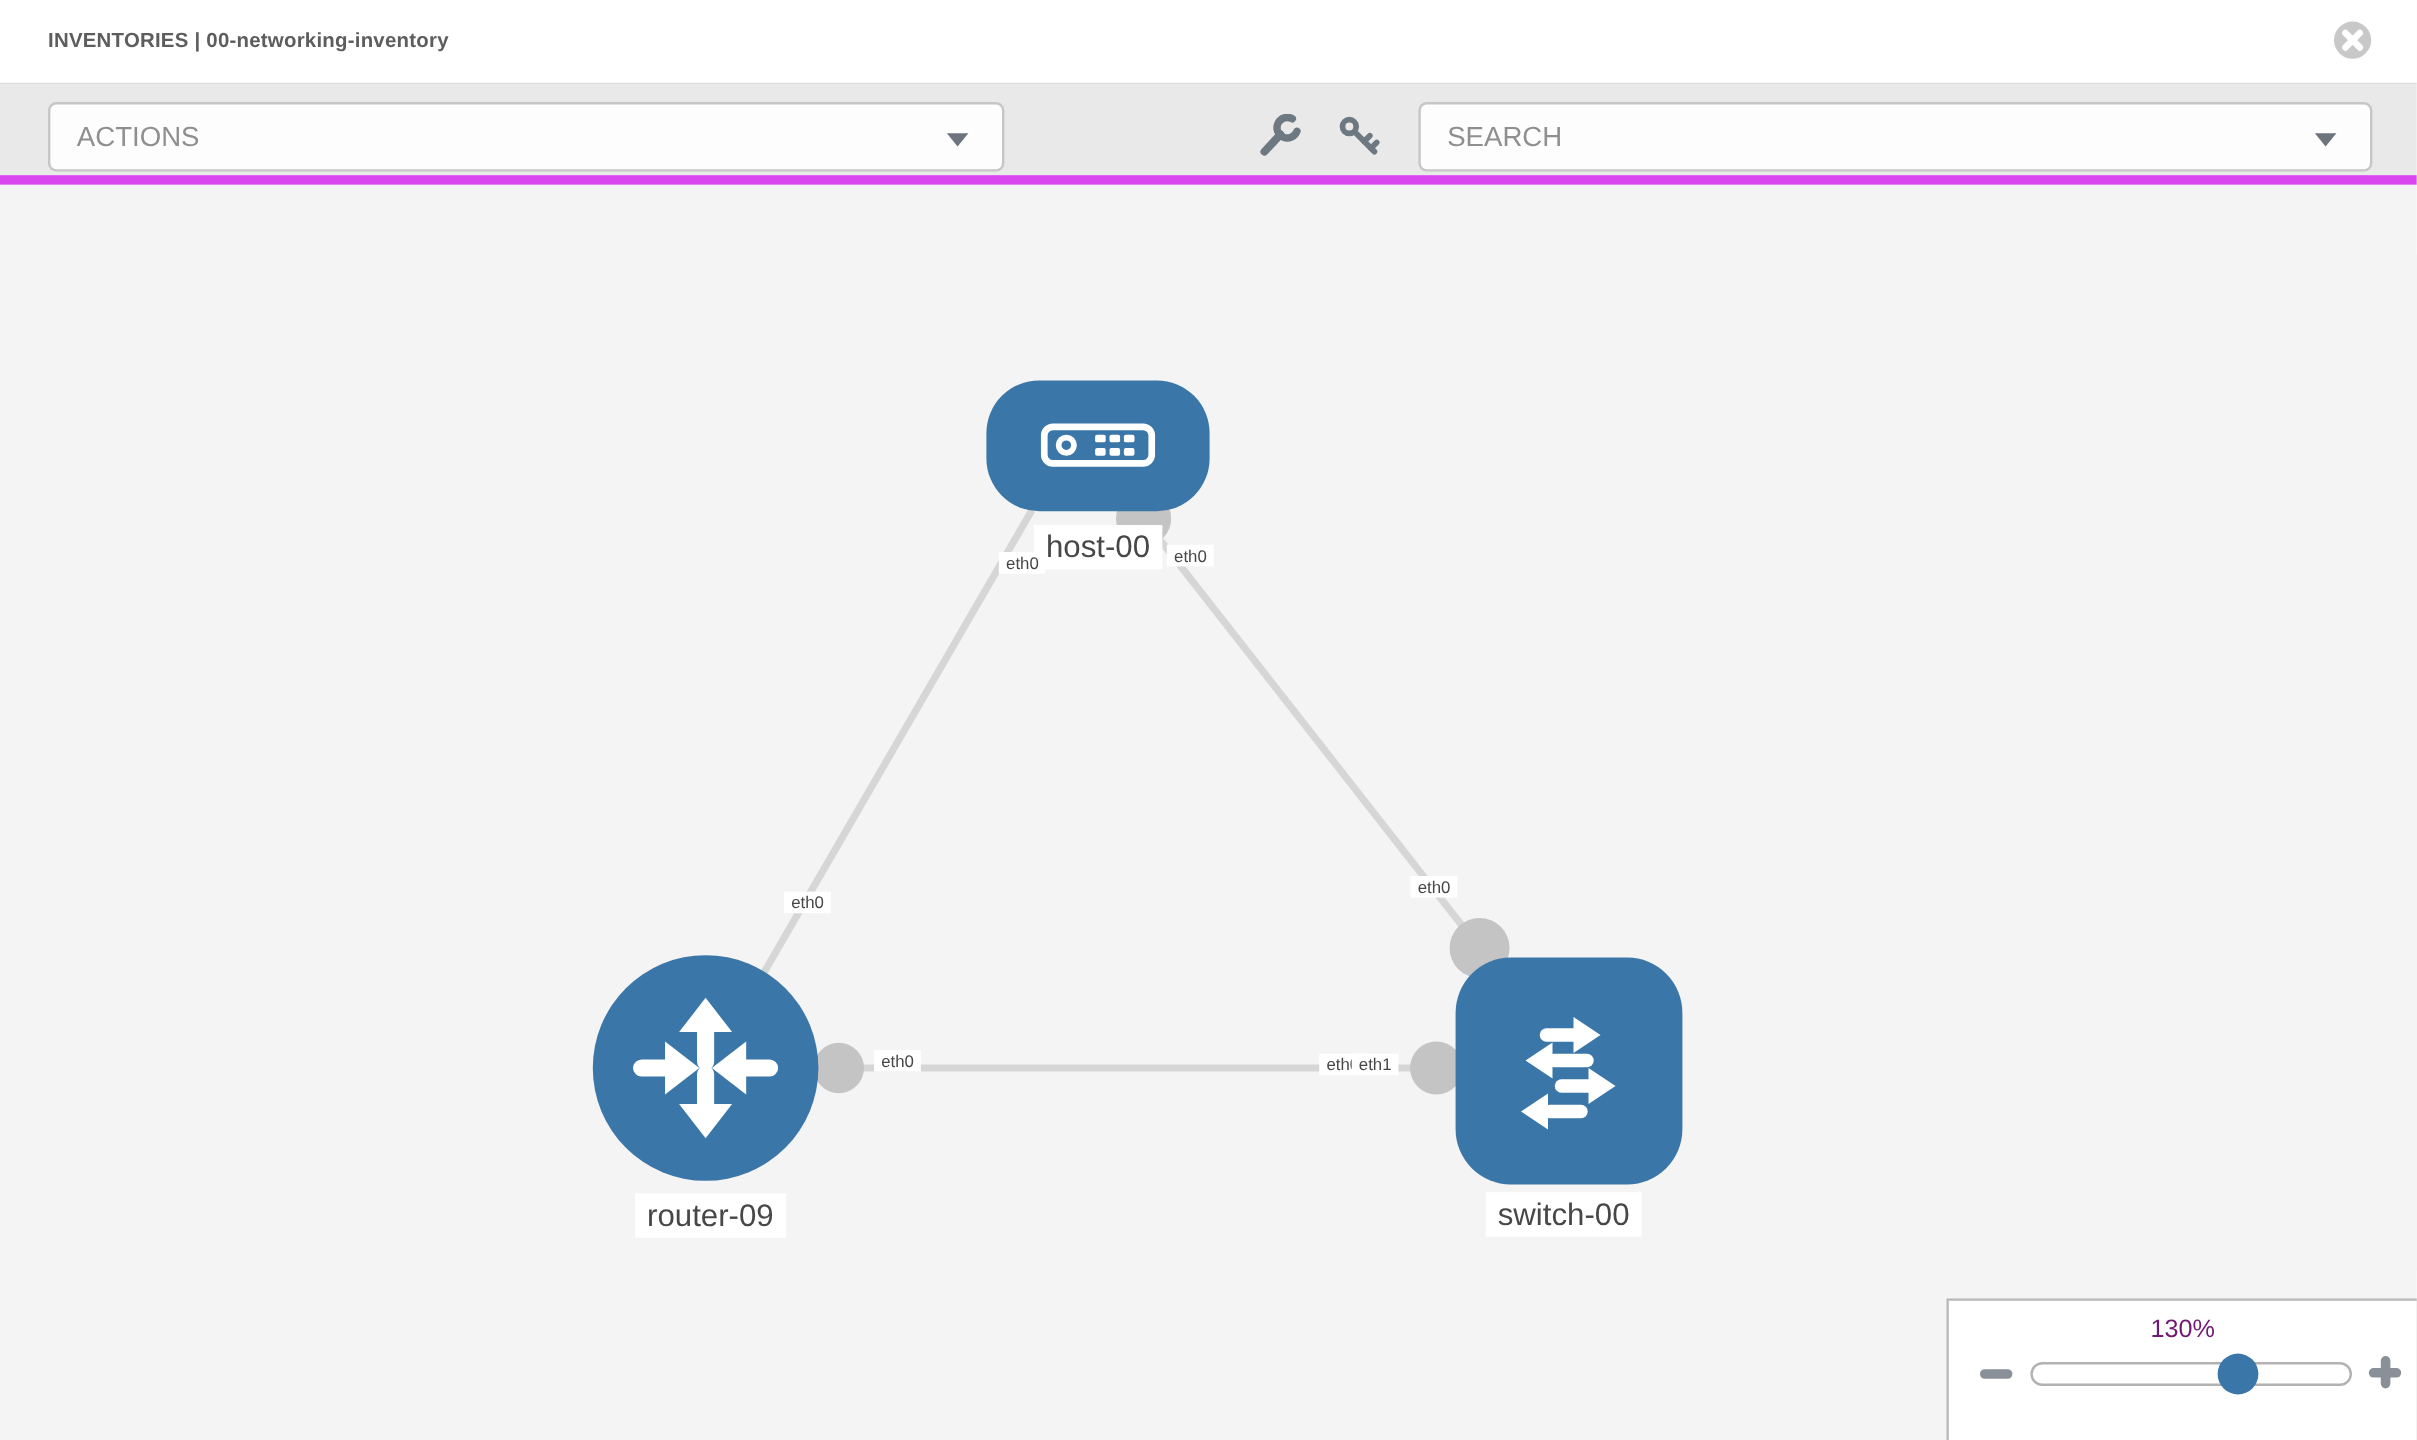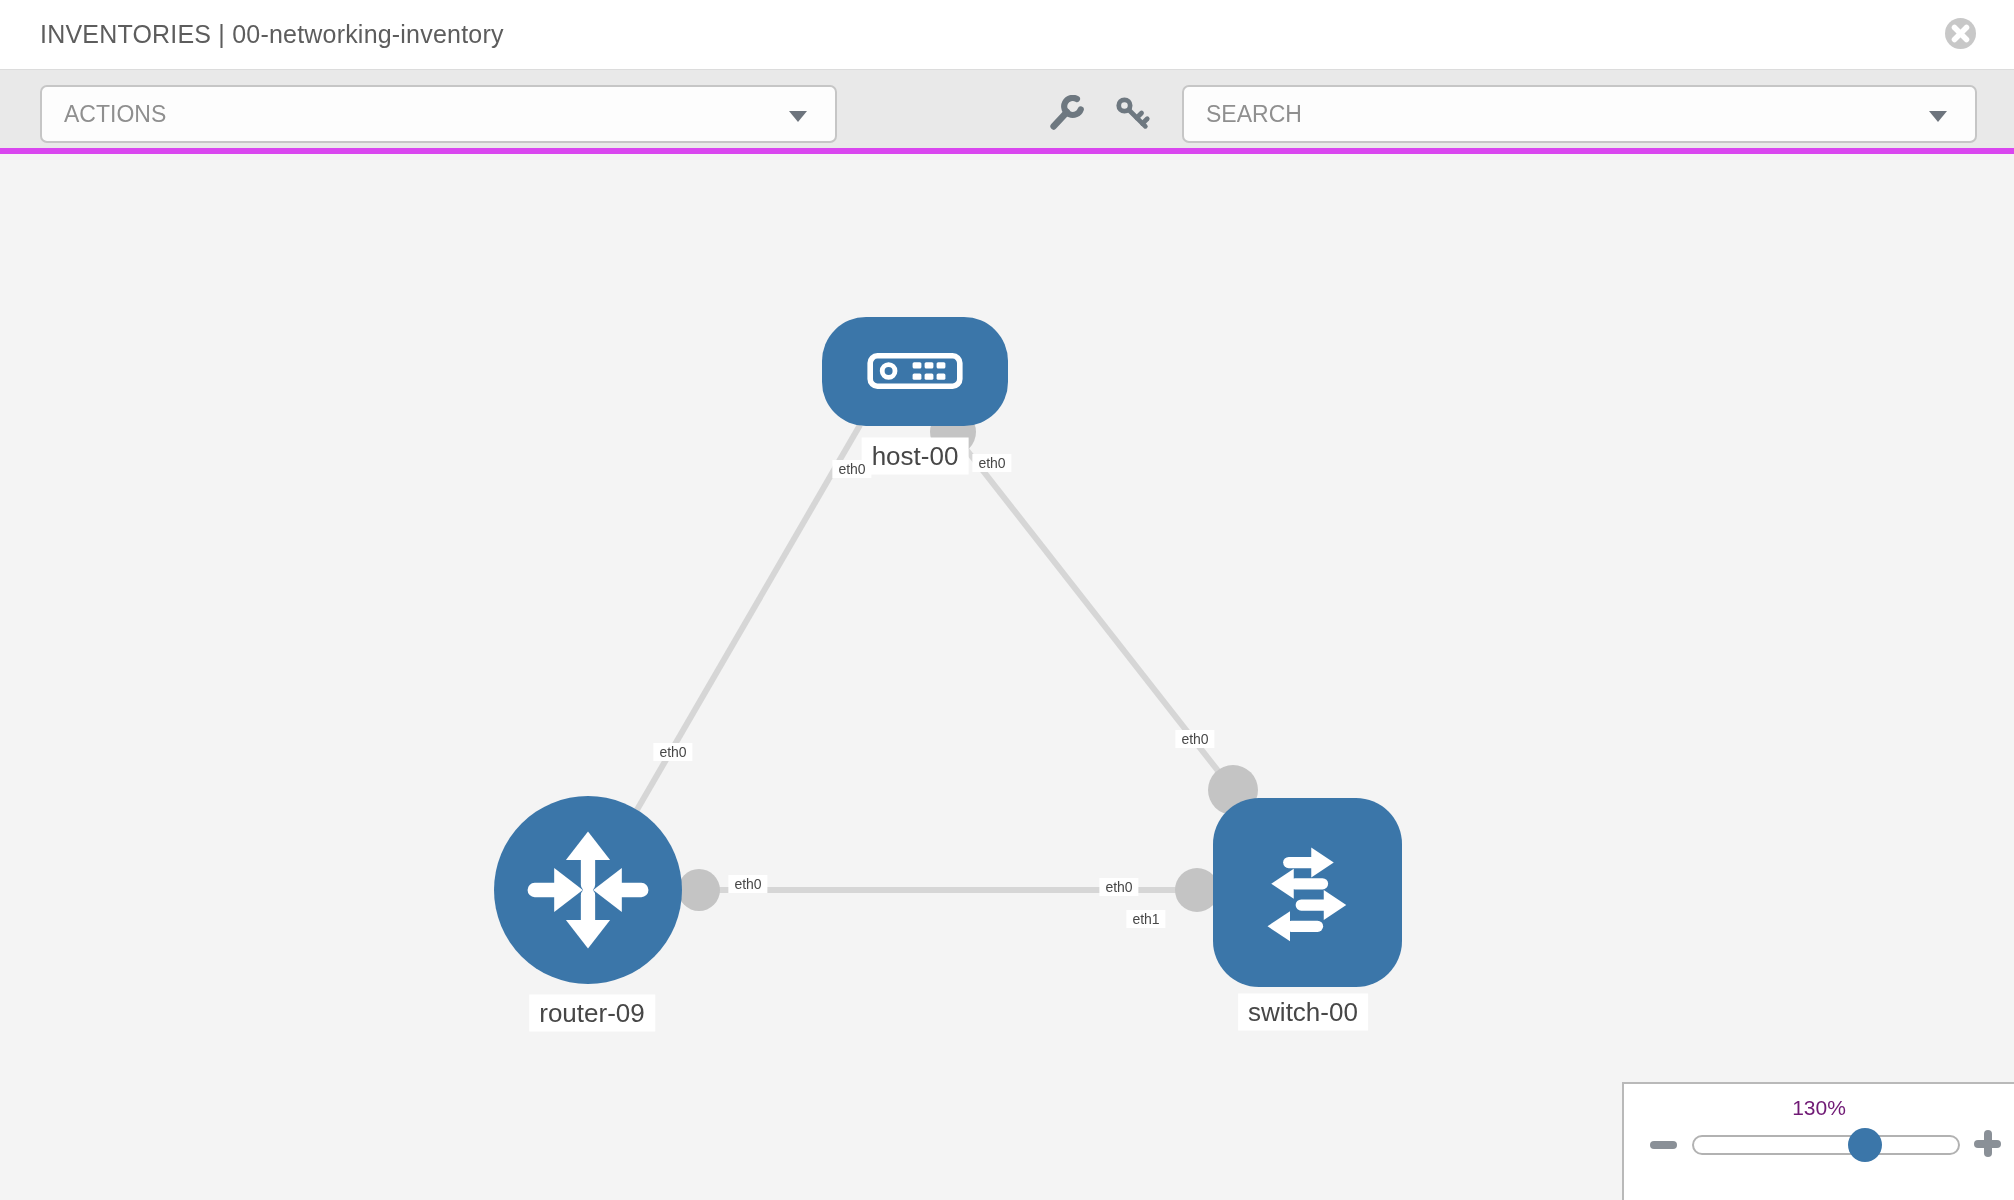--- a/index.html
+++ b/index.html
@@ -6,28 +6,28 @@
   html, body { width: 2014px; height: 1200px; overflow: hidden; }
   body { font-family: "Liberation Sans", sans-serif; background: #ffffff; position: relative; }
 
   
   .header {
     position: absolute; left: 0; top: 0; width: 2014px; height: 70px;
     background: #ffffff; border-bottom: 1px solid #dcdcdc;
   }
   .page-title {
     position: absolute; left: 40px; top: 0; line-height: 68px;
-    font-size: 25px; font-weight: 400; color: #5d5d5d; letter-spacing: .2px;
+    font-size: 17px; font-weight: 700; color: #5d5d5d; letter-spacing: .2px;
   }
   .close-btn { position: absolute; left: 1944px; top: 17px; width: 33px; height: 33px; cursor: pointer; }
 
   
   .toolbar {
     position: absolute; left: 0; top: 70px; width: 2014px; height: 84px;
-    background: #e9e9e9; border-bottom: 6px solid #d946ef;
+    background: #e9e9e9; border-bottom: 8px solid #d946ef;
   }
   .select-box {
     position: absolute; top: 15px; height: 58px; background: #fdfdfd;
     border: 2px solid #c6c6c6; border-radius: 7px;
     font-size: 23px; color: #8f8f8f; line-height: 54px; padding-left: 22px;
     cursor: pointer;
   }
   .select-actions { left: 40px;  width: 797px; }
   .select-search  { left: 1182px; width: 795px; }
   .caret {
@@ -51,21 +51,21 @@
   .node-host   { left: 822px;  top: 317px; width: 186px; height: 109px; border-radius: 44px; }
   .node-router { left: 494px;  top: 796px; width: 188px; height: 188px; border-radius: 50%; }
   .node-switch { left: 1213px; top: 798px; width: 189px; height: 189px; border-radius: 46px; }
 
   .lbl {
     position: absolute; z-index: 3; transform: translate(-50%, -50%);
     background: #ffffff; color: #474747; white-space: nowrap;
   }
   .node-label { font-size: 26px; padding: 3px 10px; text-align: center; }
   .iface-label { font-size: 14px; padding: 1px 6px; }
-  .iface-over { z-index: 4; margin-top: 32px; }
+  .iface-over { z-index: 4; }
 
   
   .zoom-panel {
     position: absolute; left: 1622px; top: 1082px; width: 394px; height: 120px;
     background: #ffffff; border: 2px solid #b9b9b9; z-index: 5;
   }
   .zoom-level { position: absolute; left: 0; top: 12px; width: 100%; text-align: center;
     font-size: 21px; color: #701a75; }
   .zoom-minus { position: absolute; left: 26px; top: 57px; width: 27px; height: 8px;
     background: #8a9097; border-radius: 4px; cursor: pointer; }

